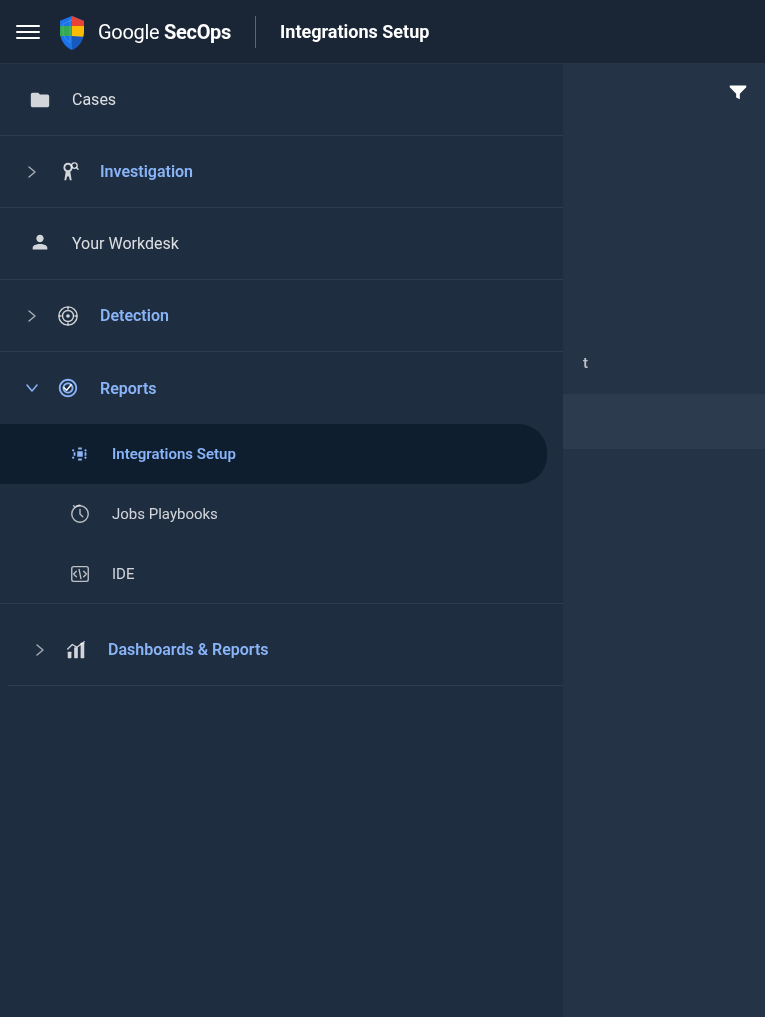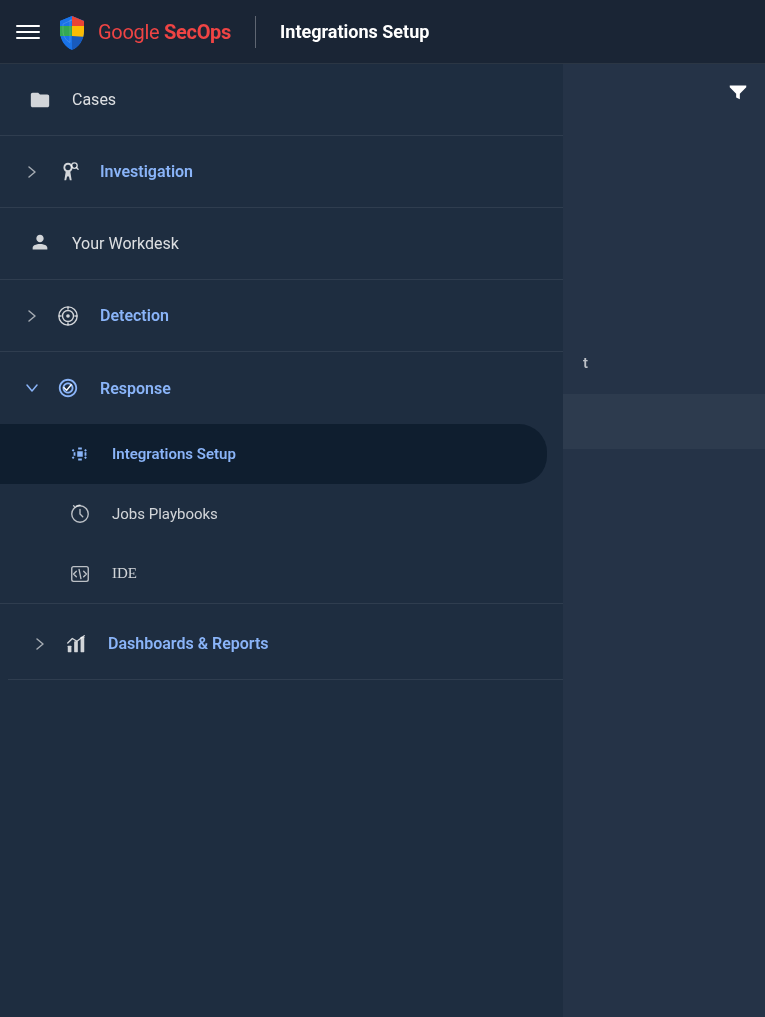--- a/index.html
+++ b/index.html
@@ -43,21 +43,21 @@
       display: flex;
       align-items: center;
       gap: 10px;
     }
     .logo-shield {
       width: 32px;
       height: 36px;
     }
     .logo-text {
       font-size: 20px;
-      color: #ef4444;
+      color: #ffffff;
       font-weight: 400;
       letter-spacing: -0.3px;
     }
     .logo-text strong {
       font-weight: 700;
     }
     .header-divider {
       width: 1px;
       height: 32px;
       background: rgba(255,255,255,0.3);
@@ -289,21 +289,21 @@
         <svg width="14" height="10" viewBox="0 0 14 10" fill="currentColor">
           <path d="M2 2l5 6 5-6" stroke="currentColor" stroke-width="1.5" fill="none" stroke-linecap="round" stroke-linejoin="round"></path>
         </svg>
       </div>
       <div class="nav-icon active-icon">
         <svg class="icon-svg" viewBox="0 0 24 24" fill="currentColor">
           <path d="M12 2C6.5 2 2 6.5 2 12s4.5 10 10 10 10-4.5 10-10S17.5 2 12 2zm0 18c-4.4 0-8-3.6-8-8s3.6-8 8-8 8 3.6 8 8-3.6 8-8 8zm0-14c-3.3 0-6 2.7-6 6s2.7 6 6 6 6-2.7 6-6-2.7-6-6-6zm0 10c-2.2 0-4-1.8-4-4s1.8-4 4-4 4 1.8 4 4-1.8 4-4 4z"></path>
           <path d="M7.5 11.5l3 3 5-6" stroke="white" stroke-width="1.5" fill="none" stroke-linecap="round" stroke-linejoin="round"></path>
         </svg>
       </div>
-      <span class="nav-label section-label">Response</span>
+      <span class="nav-label section-label">Reports</span>
     </div>
 
 
     <div class="sub-item active">
       <div class="sub-icon active-icon">
         <svg width="22" height="22" viewBox="0 0 24 24" fill="currentColor">
           <path d="M4.5 6.5L6 8l-1.5 1.5L3 8l1.5-1.5zM10 5h4v2h-4zM18 6.5L19.5 8 18 9.5 16.5 8 18 6.5zM5 10h2v4H5zM17 10h2v4h-2zM4.5 14.5L6 16l-1.5 1.5L3 16l1.5-1.5zM10 17h4v2h-4zM18 14.5L19.5 16 18 17.5 16.5 16 18 14.5zM9 9h6v6H9z"></path>
         </svg>
       </div>
       <span class="sub-label active-label">Integrations Setup</span>
@@ -314,21 +314,21 @@
         <svg width="22" height="22" viewBox="0 0 24 24" fill="currentColor">
           <circle cx="12" cy="12" r="9" fill="none" stroke="currentColor" stroke-width="1.5"></circle>
           <path d="M12 7v5l3 3" stroke="currentColor" stroke-width="1.5" fill="none" stroke-linecap="round"></path>
           <path d="M8 3.5C9.2 3 10.6 2.5 12 2.5" stroke="currentColor" stroke-width="1.5" stroke-linecap="round" fill="none"></path>
           <path d="M6.5 4.5L5 3" stroke="currentColor" stroke-width="1.5" stroke-linecap="round"></path>
         </svg>
       </div>
       <span class="sub-label">Jobs Playbooks</span>
     </div>
 
-    <div class="sub-item" style="border-bottom: 1px solid rgba(255,255,255,0.08); margin-bottom: 4px; font-family: Liberation Serif, serif;">
+    <div class="sub-item" style="border-bottom: 1px solid rgba(255,255,255,0.08); margin-bottom: 10px;">
       <div class="sub-icon">
         <svg width="22" height="22" viewBox="0 0 24 24" fill="currentColor">
           <rect x="3" y="4" width="18" height="16" rx="2" fill="none" stroke="currentColor" stroke-width="1.5"></rect>
           <path d="M8 9l-3 3 3 3" stroke="currentColor" stroke-width="1.5" fill="none" stroke-linecap="round" stroke-linejoin="round"></path>
           <path d="M16 9l3 3-3 3" stroke="currentColor" stroke-width="1.5" fill="none" stroke-linecap="round" stroke-linejoin="round"></path>
           <line x1="11" y1="7" x2="13" y2="17" stroke="currentColor" stroke-width="1.5" stroke-linecap="round"></line>
         </svg>
       </div>
       <span class="sub-label">IDE</span>
     </div>

